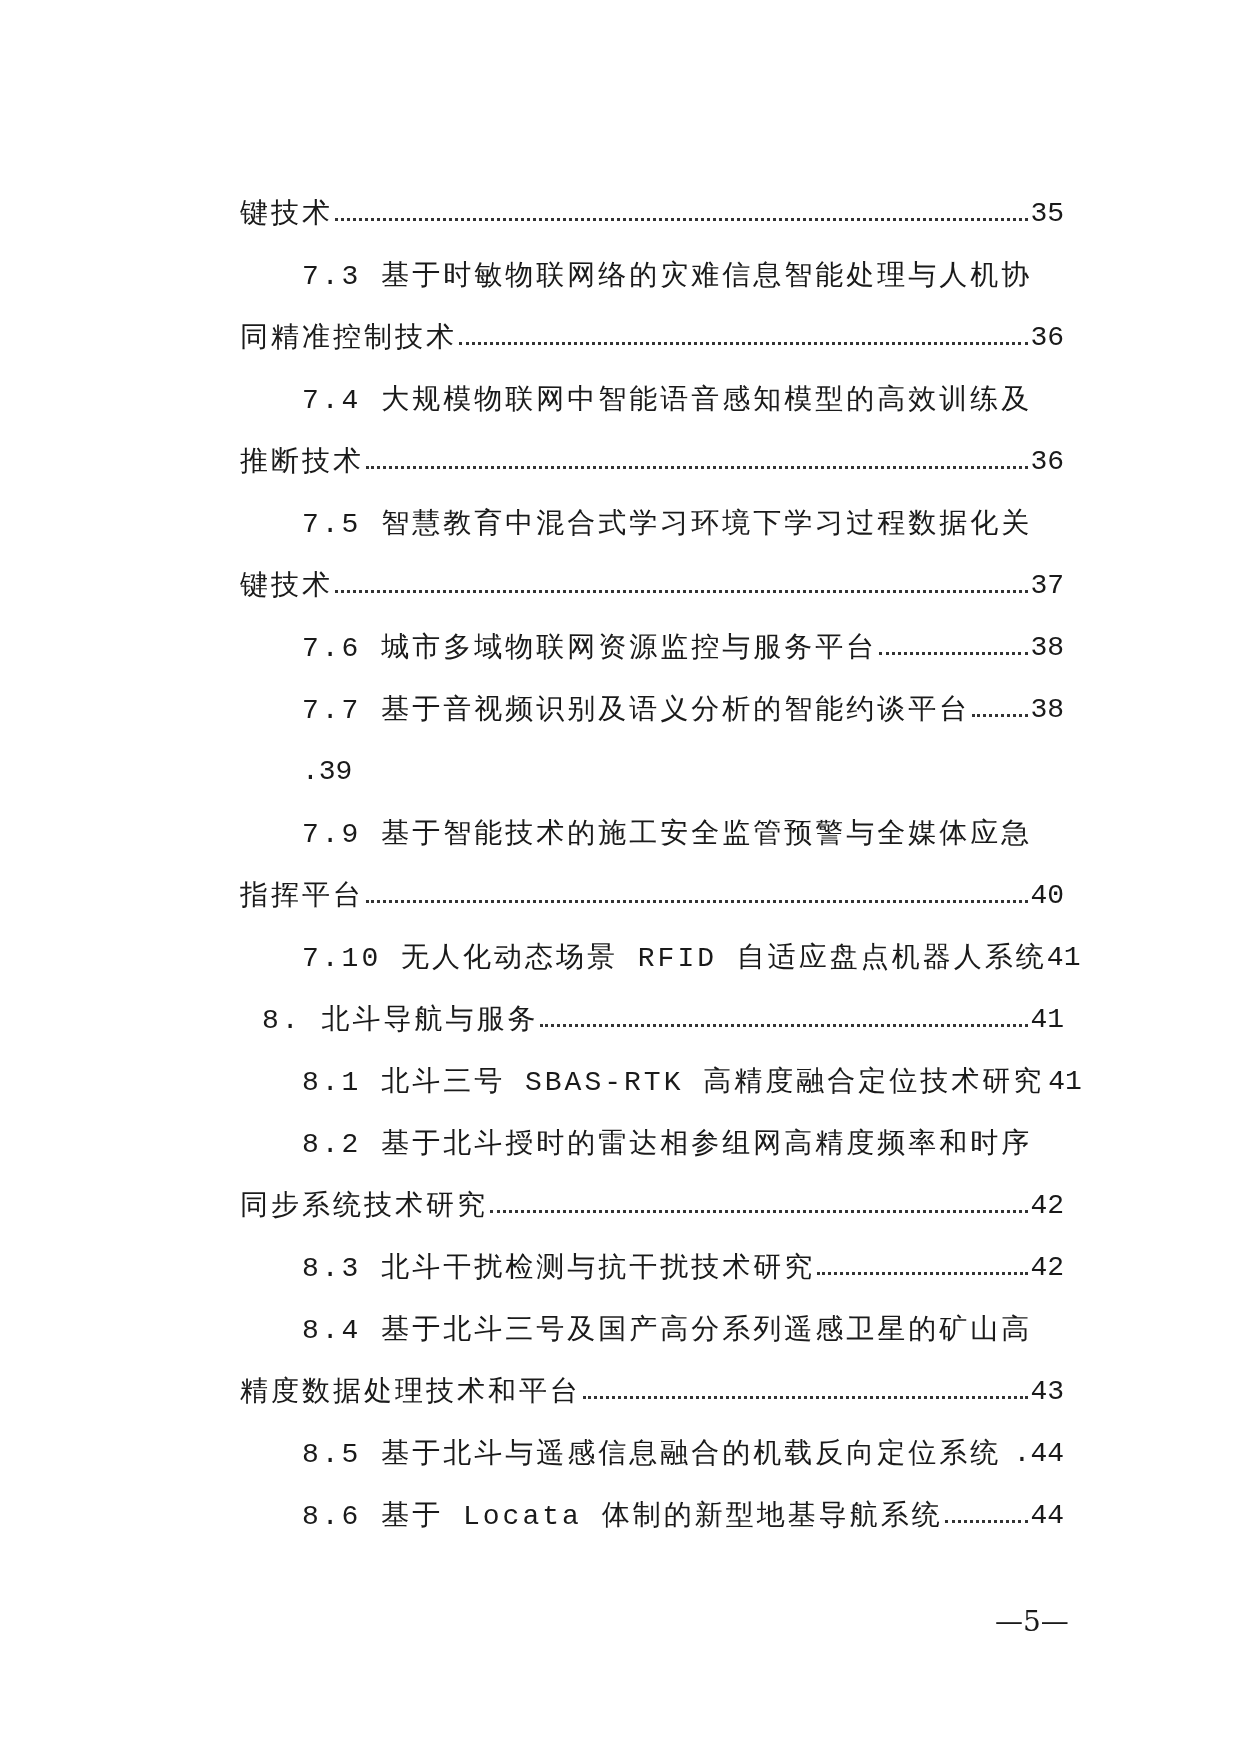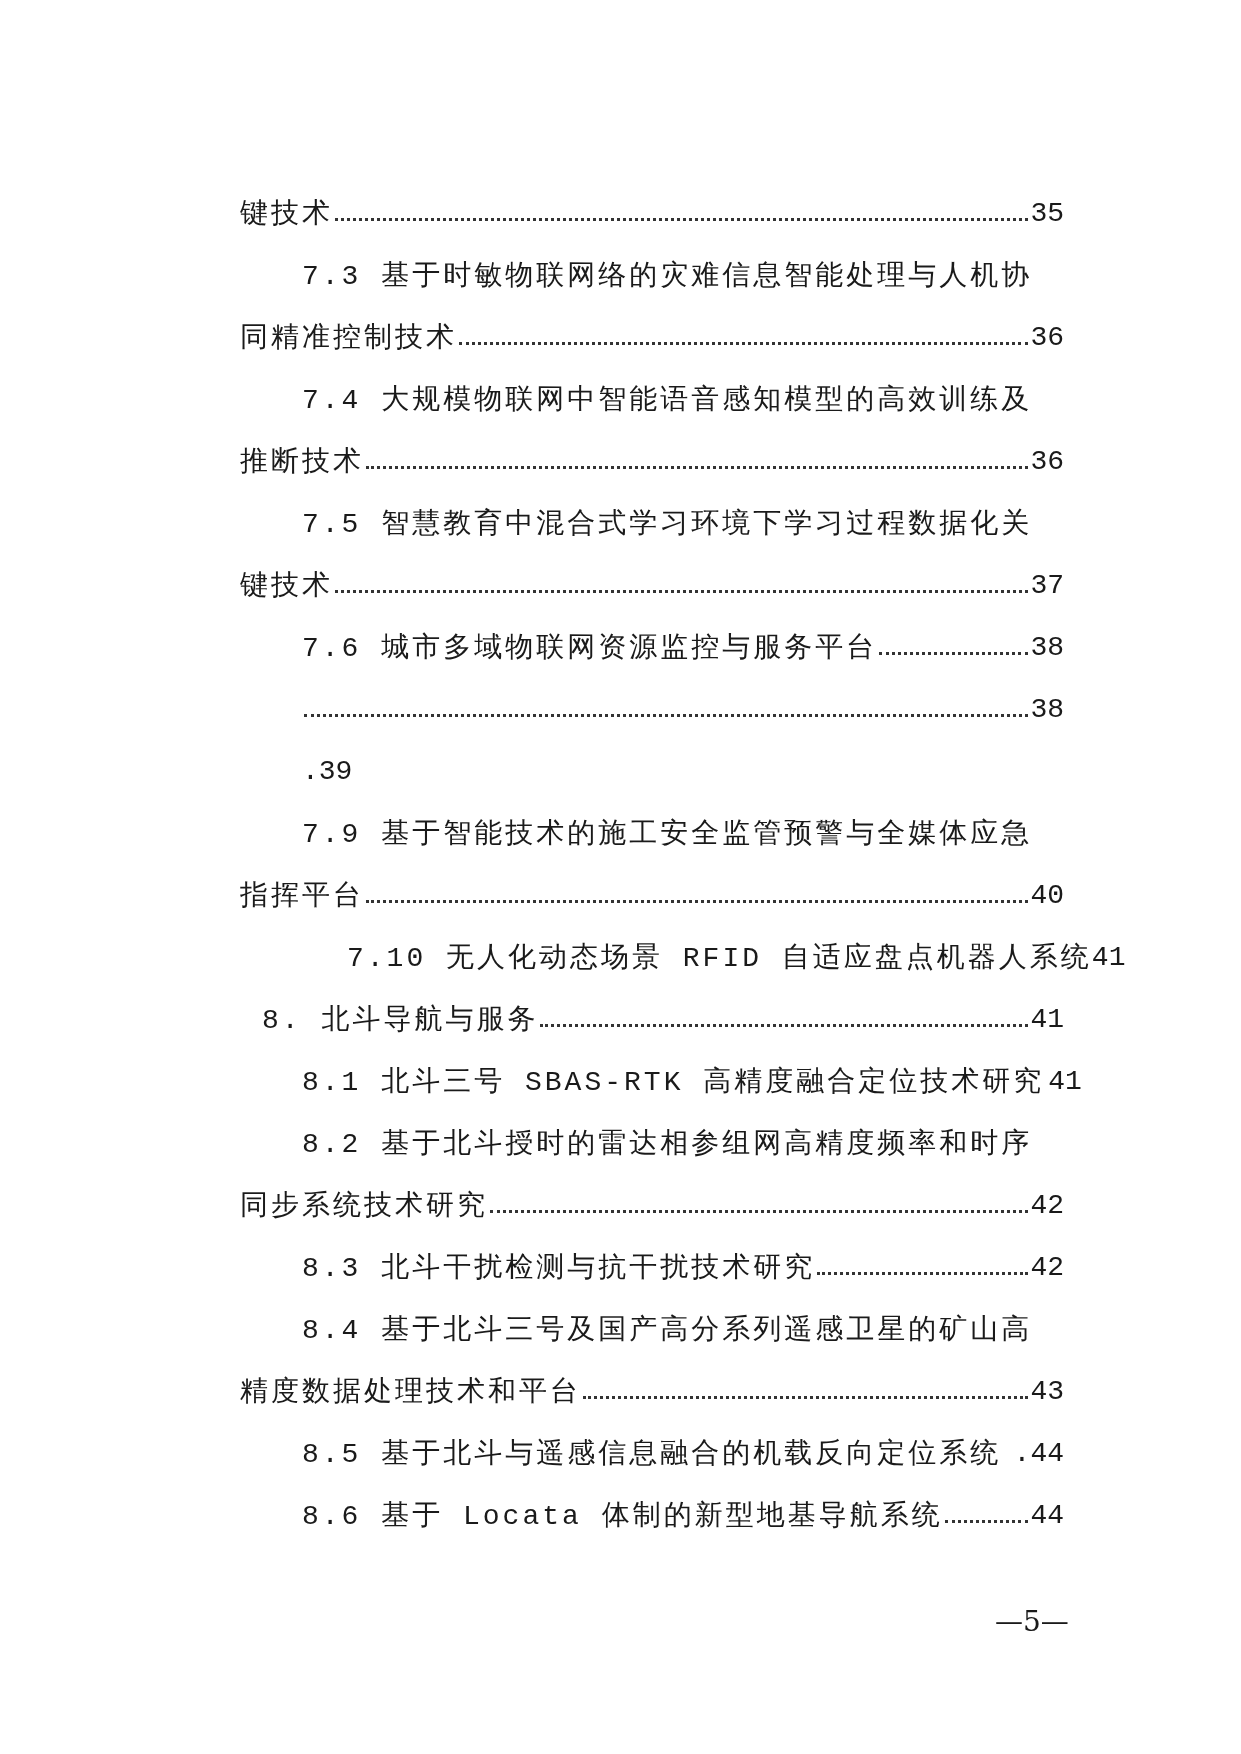--- a/index.html
+++ b/index.html
@@ -51,37 +51,38 @@
       <span class="title">键技术</span>
       <span class="leader"></span>
       <span class="page">37</span>
     </div>
   <div class="line indent">
       <span class="title">7.6 城市多域物联网资源监控与服务平台</span>
       <span class="leader"></span>
       <span class="page">38</span>
     </div>
   <div class="line indent">
+      <span class="title">7.7 基于音视频识别及语义分析的智能约谈平台</span>
       <span class="leader"></span>
       <span class="page">38</span>
     </div>
   <div class="line indent">
       <span class="page">.39</span>
     </div>
   <div class="line indent">
       <span class="title" style="flex: 1 1 auto;">7.9 基于智能技术的施工安全监管预警与全媒体应急</span>
       <span class="page"></span>
     </div>
   <div class="line">
       <span class="title">指挥平台</span>
       <span class="leader"></span>
       <span class="page">40</span>
     </div>
   <div class="line indent">
-      <span class="title" style="flex: 1 1 auto; margin-left: 45px;">7.10 无人化动态场景 RFID 自适应盘点机器人系统</span>
+      <span class="title" style="flex: 1 1 auto;">7.10 无人化动态场景 RFID 自适应盘点机器人系统</span>
       <span class="page">41</span>
     </div>
   <div class="line level1">
       <span class="title">8. 北斗导航与服务</span>
       <span class="leader"></span>
       <span class="page">41</span>
     </div>
   <div class="line indent">
       <span class="title">8.1 北斗三号 SBAS-RTK 高精度融合定位技术研究</span>
       <span class="leader"></span>

